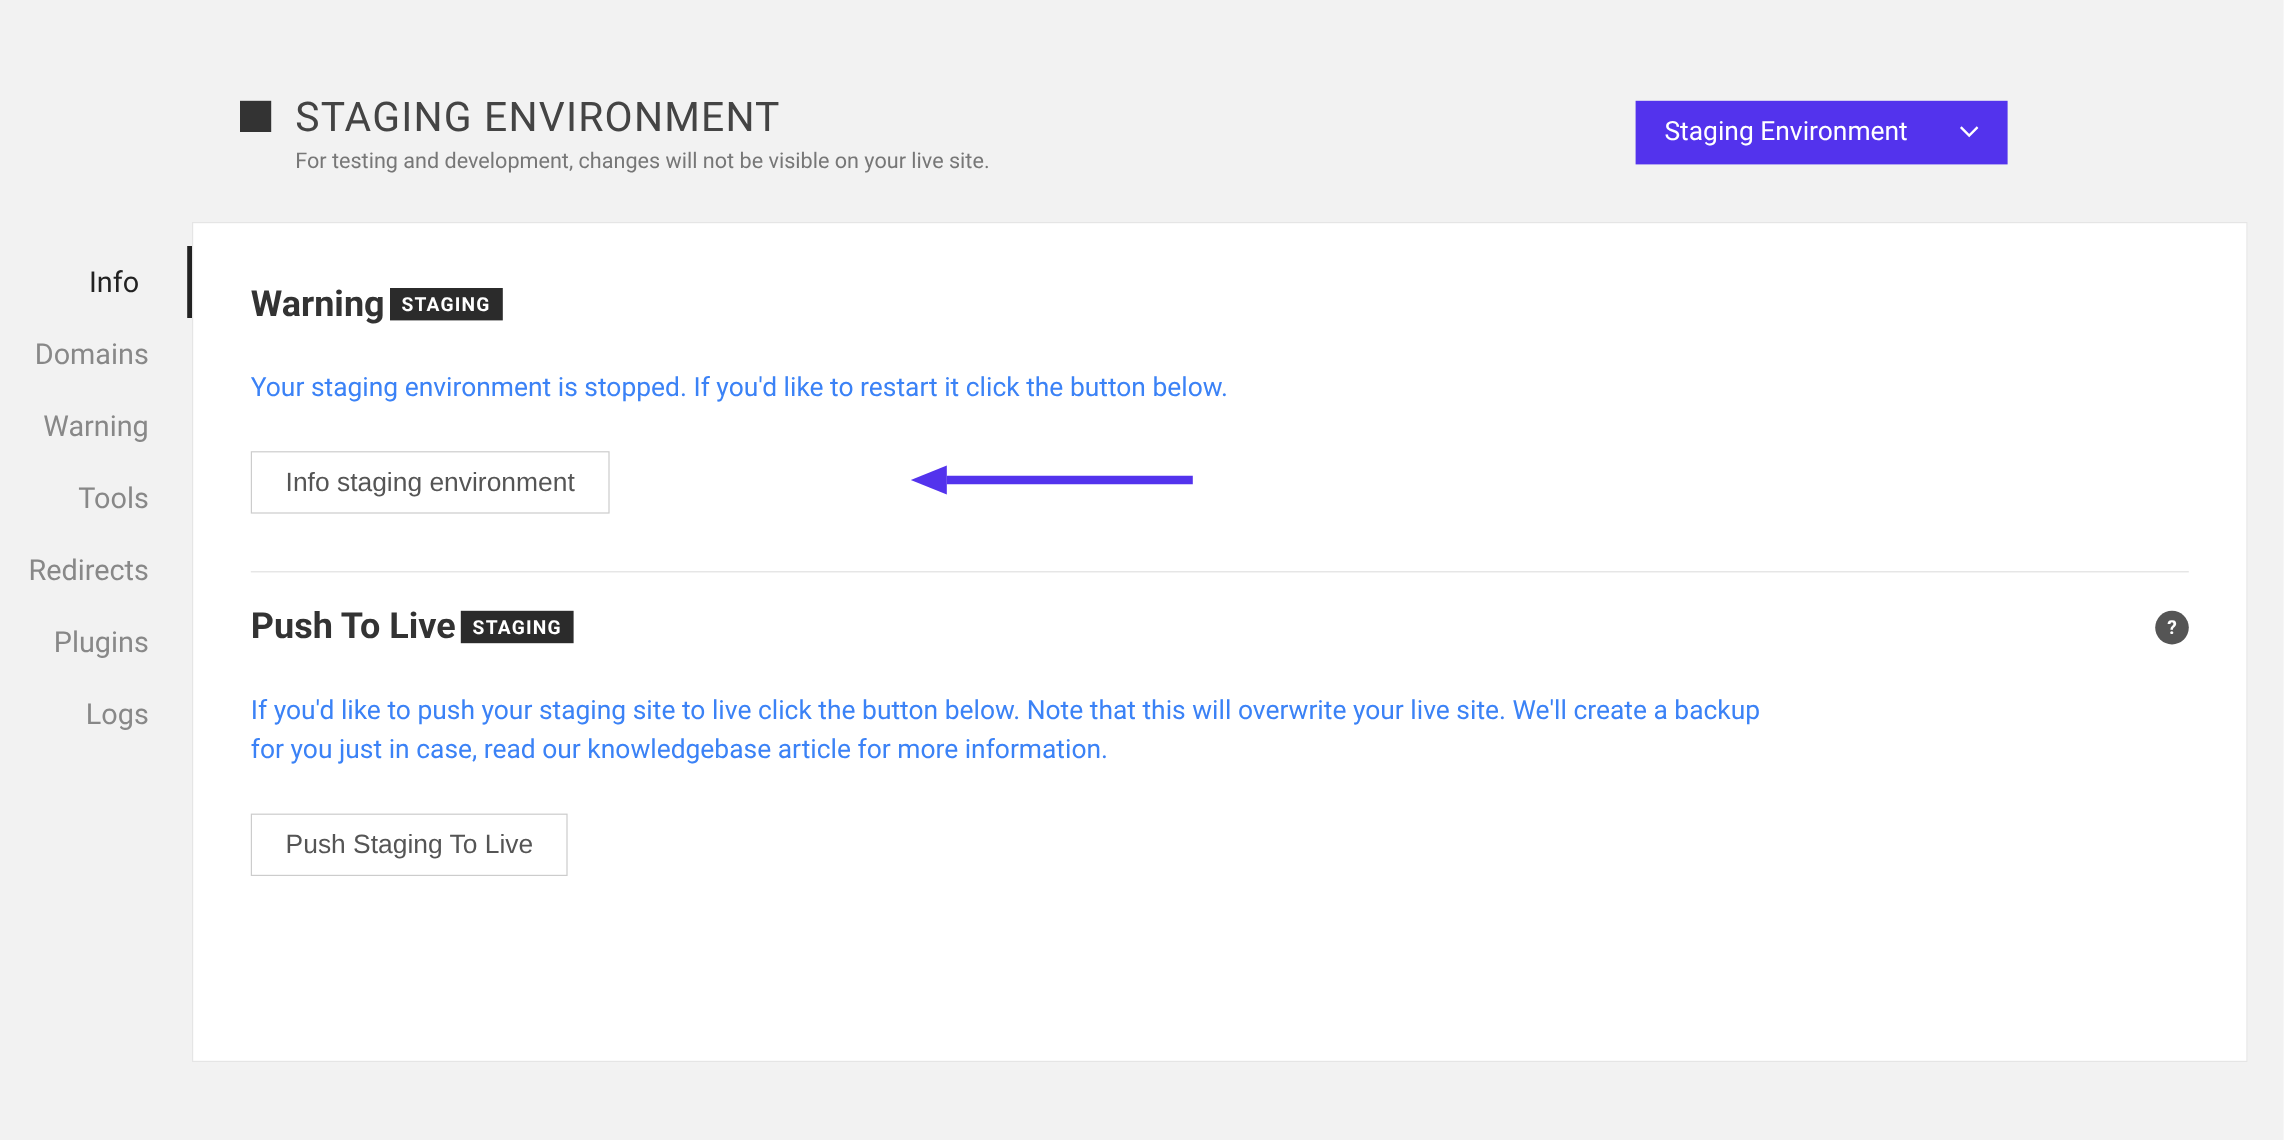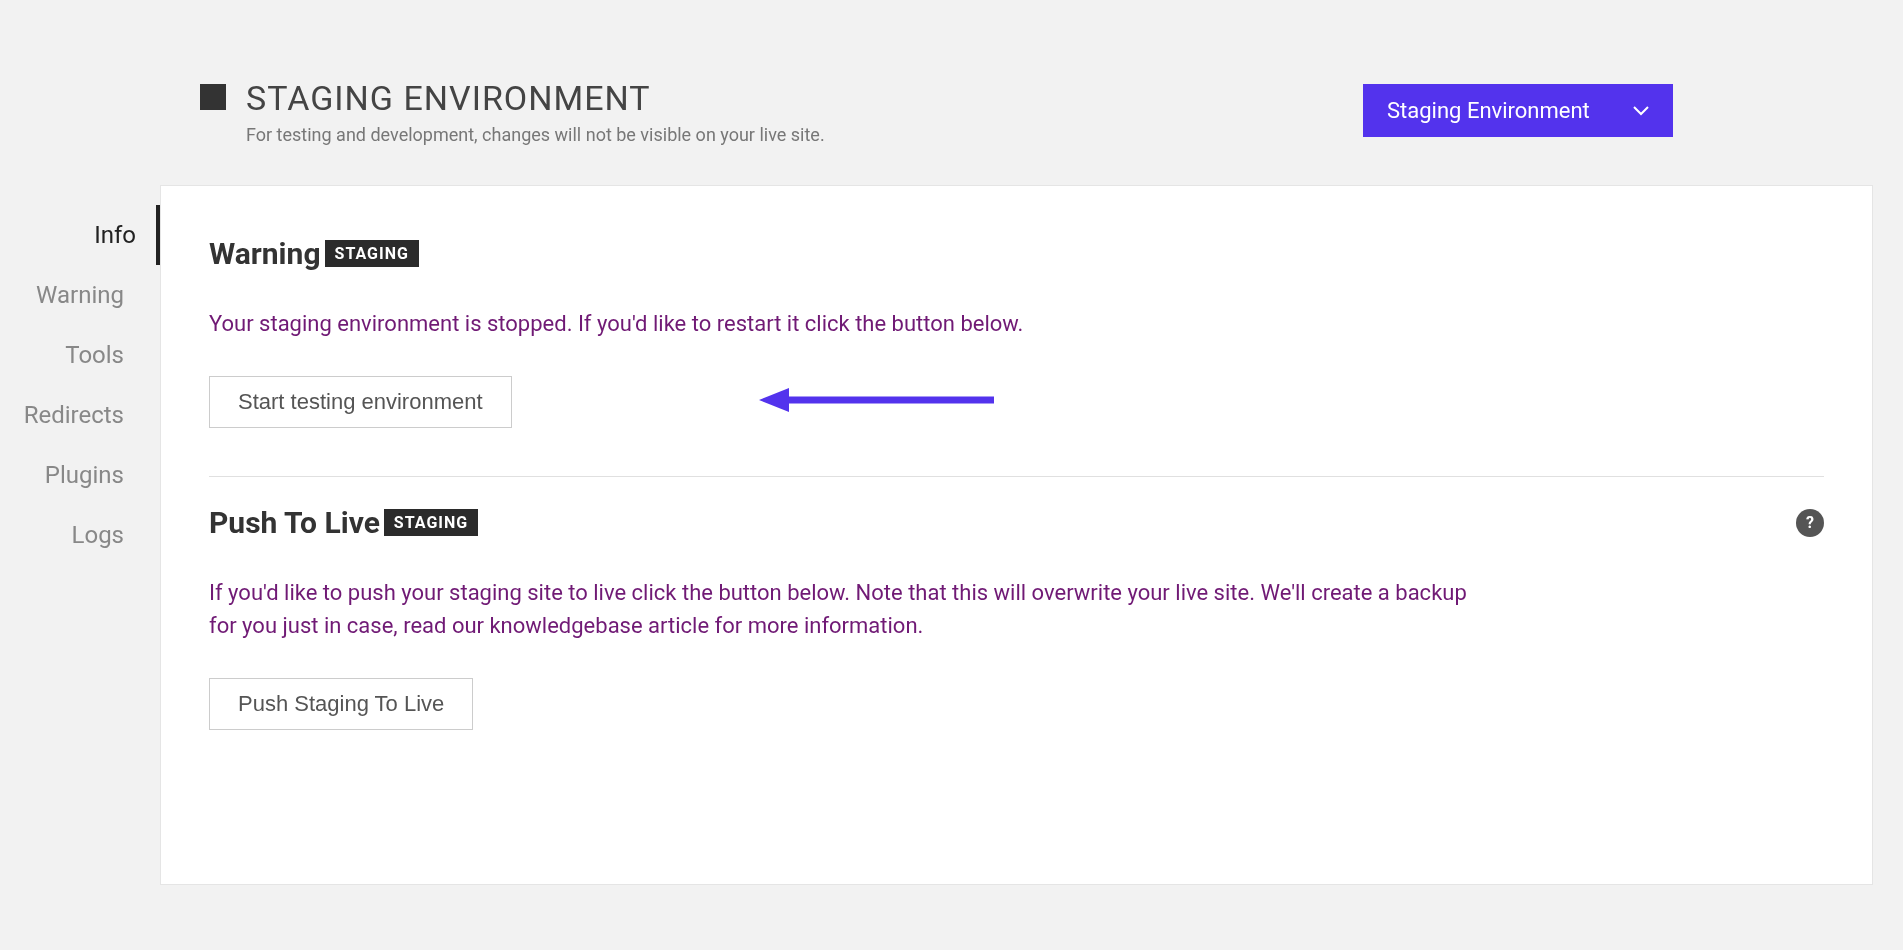--- a/index.html
+++ b/index.html
@@ -71,21 +71,21 @@
   .sidebar-item {
     text-align: right;
     padding: 16px 36px 16px 0;
     font-size: 24px;
     color: #888;
     cursor: pointer;
   }
   .sidebar-item.active {
     color: #222;
     border-right: 4px solid #222;
-    padding-right: 20px;
+    padding-right: 40px;
   }
   .content {
     flex: 1;
     background: #fff;
     border: 1px solid #e5e5e5;
     padding: 50px 48px;
     margin-right: 0;
     min-height: 700px;
   }
   .section {
@@ -126,21 +126,21 @@
     color: #fff;
     display: flex;
     align-items: center;
     justify-content: center;
     font-size: 16px;
     font-weight: 700;
     cursor: pointer;
   }
   .section-text {
     font-size: 22px;
-    color: #701a75;
+    color: #3b82f6;
     margin-top: 36px;
     line-height: 1.5;
     max-width: 1260px;
   }
   .btn {
     display: inline-block;
     margin-top: 36px;
     border: 1px solid #ccc;
     background: #fff;
     padding: 12px 28px;
@@ -175,39 +175,40 @@
         <svg width="16" height="10" viewBox="0 0 16 10">
             <path d="M1 1 L8 8 L15 1" stroke="#fff" stroke-width="2" fill="none"></path>
           </svg>
       </span>
     </div>
   </div>
 
   <div class="main">
     <div class="sidebar">
       <div class="sidebar-item active"><span>Info</span></div>
+      <div class="sidebar-item"><span>Domains</span></div>
       <div class="sidebar-item"><span>Warning</span></div>
       <div class="sidebar-item"><span>Tools</span></div>
       <div class="sidebar-item"><span>Redirects</span></div>
       <div class="sidebar-item"><span>Plugins</span></div>
       <div class="sidebar-item"><span>Logs</span></div>
     </div>
 
     <div class="content">
 
       <div class="section">
         <div class="section-head">
           <div class="section-head-left">
             <div class="section-title">Warning</div>
             <div class="badge">STAGING</div>
           </div>
         </div>
         <div class="section-text">Your staging environment is stopped. If you'd like to restart it click the button below.</div>
         <div class="warning-row">
-          <button class="btn">Start testing environment</button>
+          <button class="btn">Info staging environment</button>
           <svg class="arrow-svg" width="240" height="30">
             <line x1="30" y1="15" x2="235" y2="15" stroke="#5333ed" stroke-width="7"></line>
             <polygon points="0,15 30,3 30,27" fill="#5333ed"></polygon>
           </svg>
         </div>
       </div>
 
       <div class="section">
         <div class="section-head">
           <div class="section-head-left">

